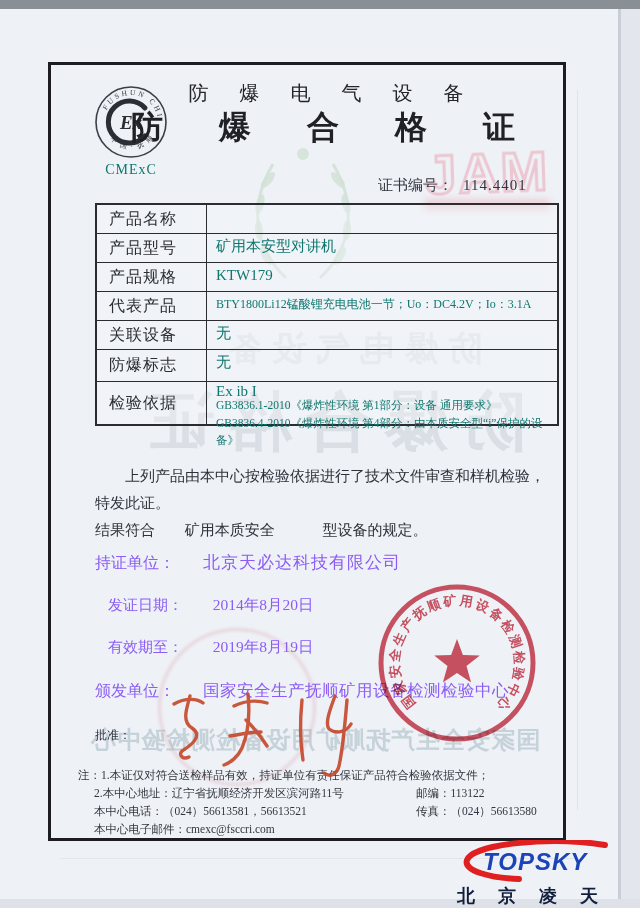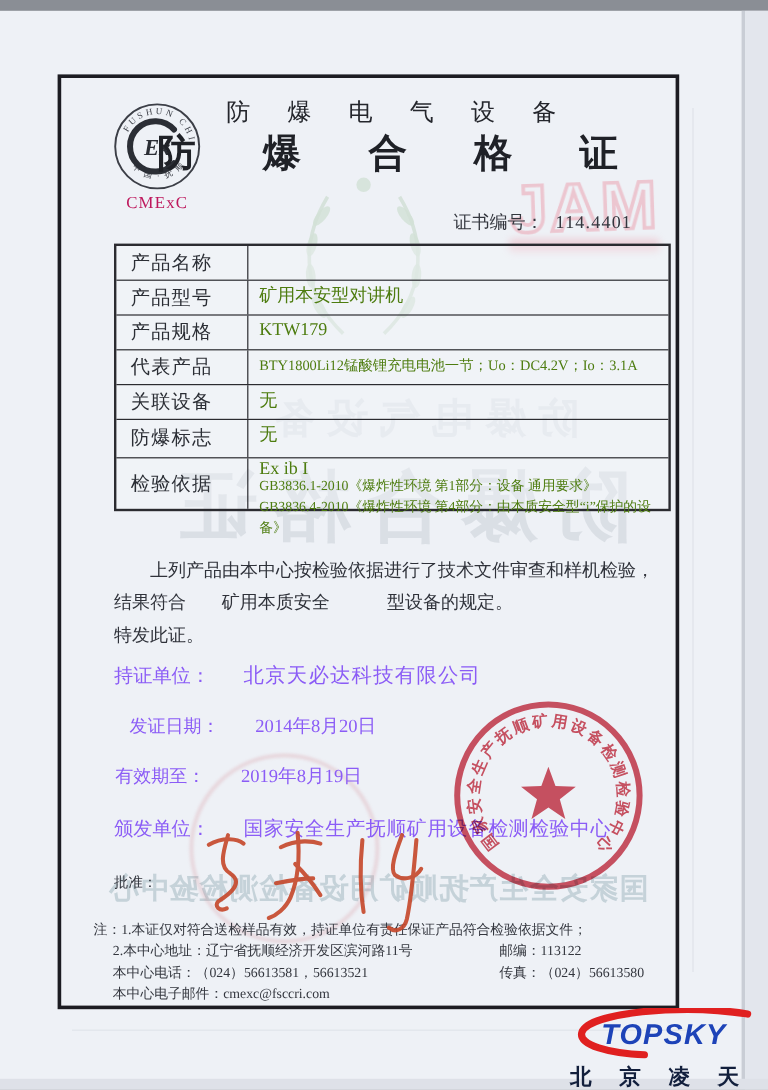--- a/index.html
+++ b/index.html
@@ -11,62 +11,62 @@
   .scan-right-line{left:618px;top:9px;width:3px;height:899px;background:#c9cdd5;}
   .scan-right{left:621px;top:9px;width:19px;height:899px;background:#e3e6ed;}
   .scan-bottom{left:0;top:899px;width:640px;height:9px;background:#dee1e8;}
   .emboss-v{left:577px;top:90px;width:1px;height:720px;background:rgba(40,45,60,.07);}
   .emboss-h{left:60px;top:858px;width:516px;height:1px;background:rgba(40,45,60,.06);}
   
   .frame{left:48px;top:62px;width:512px;height:773px;border:3px solid #1c1c22;background:transparent;}
   
   .logo{left:86px;top:84px;width:90px;text-align:center;z-index:2;}
   .logo svg{display:block;margin:0 auto;}
-  .logo-caption{font-size:14px;letter-spacing:1px;color:#be185d;margin-top:2px;}
+  .logo-caption{font-size:14px;letter-spacing:1px;color:#0f766e;margin-top:2px;}
   .subtitle{left:160px;top:80px;width:345px;text-align:center;font-size:20px;letter-spacing:13px;color:#24262c;z-index:2;}
   .title{left:115px;top:106px;width:440px;text-align:center;font-size:32px;font-weight:bold;letter-spacing:24px;color:#1f2127;z-index:2;}
   .certline{left:378px;top:176px;width:180px;font-size:15px;color:#33363e;z-index:2;white-space:nowrap;}
   .certline .num{margin-left:10px;letter-spacing:1px;}
   
   .ptable{left:95px;top:203px;width:460px;border:2px solid #2b2b30;background:rgba(244,246,250,.35);z-index:2;}
   .prow{display:flex;border-top:1.5px solid #2b2b30;align-items:stretch;}
   .prow:first-child{border-top:none;text-align:center;}
   .pl{width:97px;flex:0 0 97px;border-right:1.5px solid #2b2b30;font-size:16px;letter-spacing:1px;
       padding:0 0 0 12px;display:flex;align-items:center;color:#2b2e35;}
-  .pv{flex:1;font-size:15px;padding:16px 6px 0 9px;display:flex;align-items:center;color:#4d7c0f;margin-top:25px;}
+  .pv{flex:1;font-size:15px;padding:16px 6px 0 9px;display:flex;align-items:center;color:#0f766e;margin-top:25px;}
   .h28{height:28px}.h31{height:31px}.h42{height:42px}.h45{height:45px}
   .small{font-size:12px;letter-spacing:0;}
   .preline{white-space:pre-line;font-size:11.5px;line-height:1.55;letter-spacing:0;}
   
   .statement{left:95px;top:463px;width:462px;font-size:15px;line-height:27px;color:#2f323a;z-index:2;}
   .statement .ind{text-indent:2em;}
   .statement .gap1{margin-left:26px;}
   .statement .gap2{margin-left:44px;}
   
   .field{z-index:2;font-size:15px;color:#8b5cf6;white-space:nowrap;}
   .f-label{display:inline-block;}
   .f-value{display:inline-block;}
   .f0{left:95px;top:551px;font-size:16px;}  .f0 .f-value{margin-left:24px;font-size:17px;letter-spacing:1px;}
   .f1{left:108px;top:595px;}               .f1 .f-value{margin-left:26px;font-size:15.5px;}
-  .f2{left:96px;top:637px;}               .f2 .f-value{margin-left:26px;font-size:15.5px;}
+  .f2{left:108px;top:637px;}               .f2 .f-value{margin-left:26px;font-size:15.5px;}
   .f3{left:95px;top:680px;font-size:16px;} .f3 .f-value{margin-left:24px;font-size:16.5px;letter-spacing:.5px;}
   .approval{left:95px;top:727px;font-size:12px;z-index:2;color:#2f323a;}
   .signature{left:142px;top:688px;z-index:3;}
   
   .stamp{left:372px;top:578px;z-index:3;mix-blend-mode:multiply;opacity:.9;}
   .stamp-ghost{left:158px;top:628px;width:152px;height:152px;border:3px solid rgba(205,100,112,.20);
                border-radius:50%;filter:blur(1.5px);z-index:1;}
   
   .notes{left:78px;top:766px;width:482px;font-size:11.5px;line-height:18px;color:#33363e;z-index:2;}
   .notes .nrow{display:flex;}
   .notes .c1{flex:0 0 322px;white-space:nowrap;}
   .notes .c2{white-space:nowrap;}
   .notes .indent{padding-left:16px;}
   
-  .topsky{left:475px;top:840px;width:160px;z-index:4;}
+  .topsky{left:457px;top:840px;width:160px;z-index:4;}
   .topsky-company{font-family:"Liberation Sans","DejaVu Sans",sans-serif;font-size:18px;font-weight:bold;
                   letter-spacing:9px;color:#121f3c;white-space:nowrap;margin-top:-2px;}
   
   .wm{z-index:1;pointer-events:none;}
   .ghost-subtitle{left:140px;top:326px;width:420px;text-align:center;font-size:34px;font-weight:bold;letter-spacing:10px;
                   color:rgba(120,132,148,.10);transform:scaleX(-1);white-space:nowrap;}
   .ghost-title{left:95px;top:378px;width:470px;text-align:center;font-size:64px;font-weight:bold;letter-spacing:14px;
                color:rgba(118,130,146,.16);transform:scaleX(-1);white-space:nowrap;}
   .ghost-center{left:80px;top:724px;width:470px;text-align:center;font-family:"Liberation Sans","DejaVu Sans",sans-serif;
                 font-size:24px;font-weight:bold;letter-spacing:1px;color:rgba(104,138,148,.30);
@@ -169,26 +169,26 @@
     </div>
     <div class="prow h42">
       <div class="pl">检验依据</div>
       <div class="pv preline">GB3836.1-2010《爆炸性环境 第1部分：设备 通用要求》
 GB3836.4-2010《爆炸性环境 第4部分：由本质安全型“i”保护的设备》</div>
     </div>
   </div>
 
   <div class="abs statement">
     <div class="ind">上列产品由本中心按检验依据进行了技术文件审查和样机检验，</div>
+    <div>特发此证。</div>
     <div>
       <span>结果符合</span>
       <span class="gap1">矿用本质安全</span>
       <span class="gap2">型设备的规定。</span>
     </div>
-    <div>特发此证。</div>
   </div>
 
   <div class="abs field f0">
     <span class="f-label">持证单位：</span>
     <span class="f-value">北京天必达科技有限公司</span>
   </div>
   <div class="abs field f1">
     <span class="f-label">发证日期：</span>
     <span class="f-value">2014年8月20日</span>
   </div>

